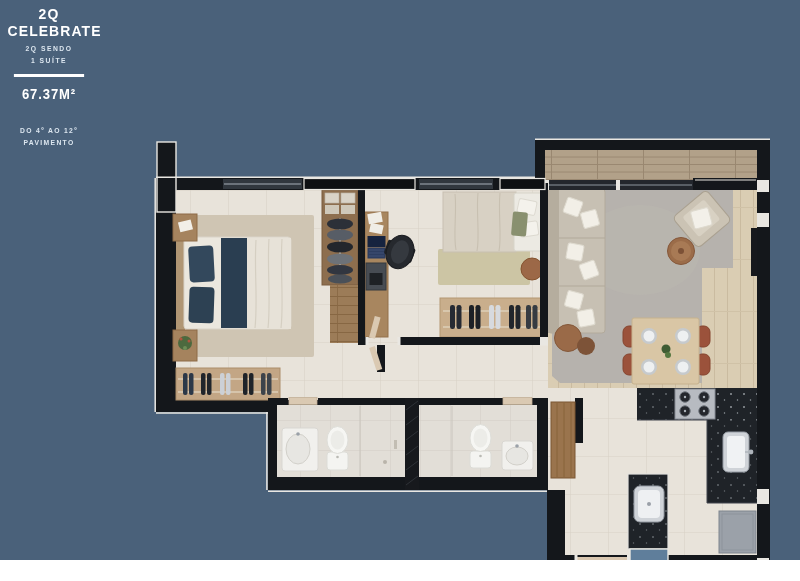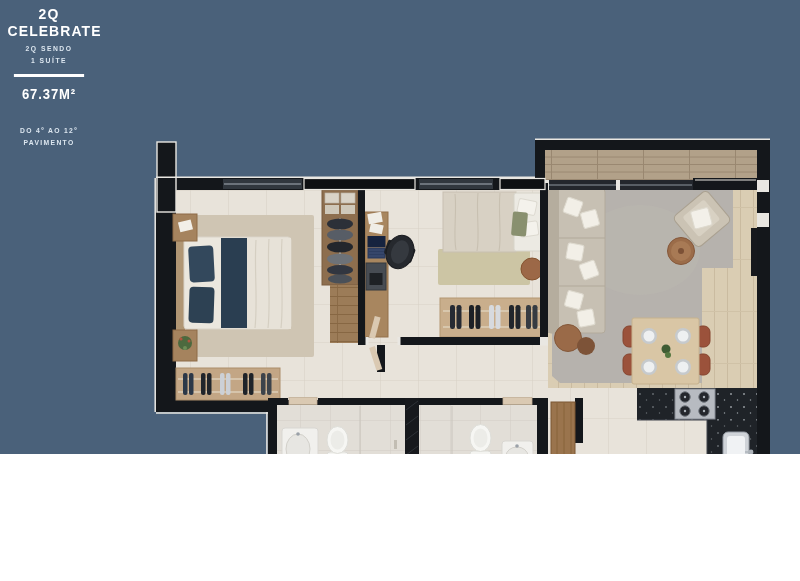--- a/index.html
+++ b/index.html
@@ -1,17 +1,17 @@
 <!DOCTYPE html>
 <html><head>
 <meta charset="utf-8">
 <style>
   html,body{margin:0;padding:0;}
   body{font-family:"Liberation Sans",sans-serif;}
-  .stage{position:relative;width:800px;height:454px;background:#4a617a;overflow:hidden;}
+  .stage{position:relative;width:800px;height:560px;background:#4a617a;overflow:hidden;}
   .plan-svg{position:absolute;left:0;top:0;}
   .brand{position:absolute;left:3px;top:6px;width:92px;text-align:center;color:#ffffff;
          transform:scaleX(.9);transform-origin:center top;}
   .brand-title{font-size:15.5px;font-weight:bold;letter-spacing:1.2px;line-height:1.08;}
   .brand-sub{font-size:7.5px;font-weight:bold;letter-spacing:1.7px;color:#dde7f0;margin-top:4px;line-height:1.5;}
   .divider{width:78px;height:3.2px;background:#ffffff;margin:8px auto 9px;}
   .area{font-size:14.5px;font-weight:bold;letter-spacing:1px;color:#ffffff;}
   .floors{margin-top:23px;font-size:7.5px;font-weight:bold;letter-spacing:1.5px;color:#dde7f0;line-height:1.55;}
 </style>
 </head>

